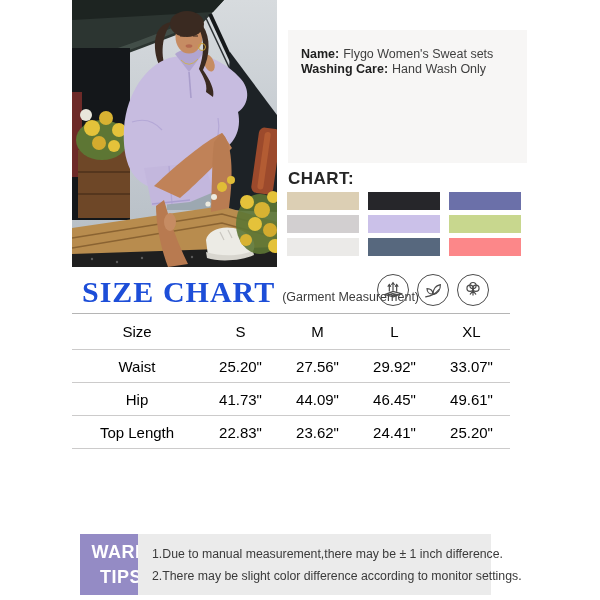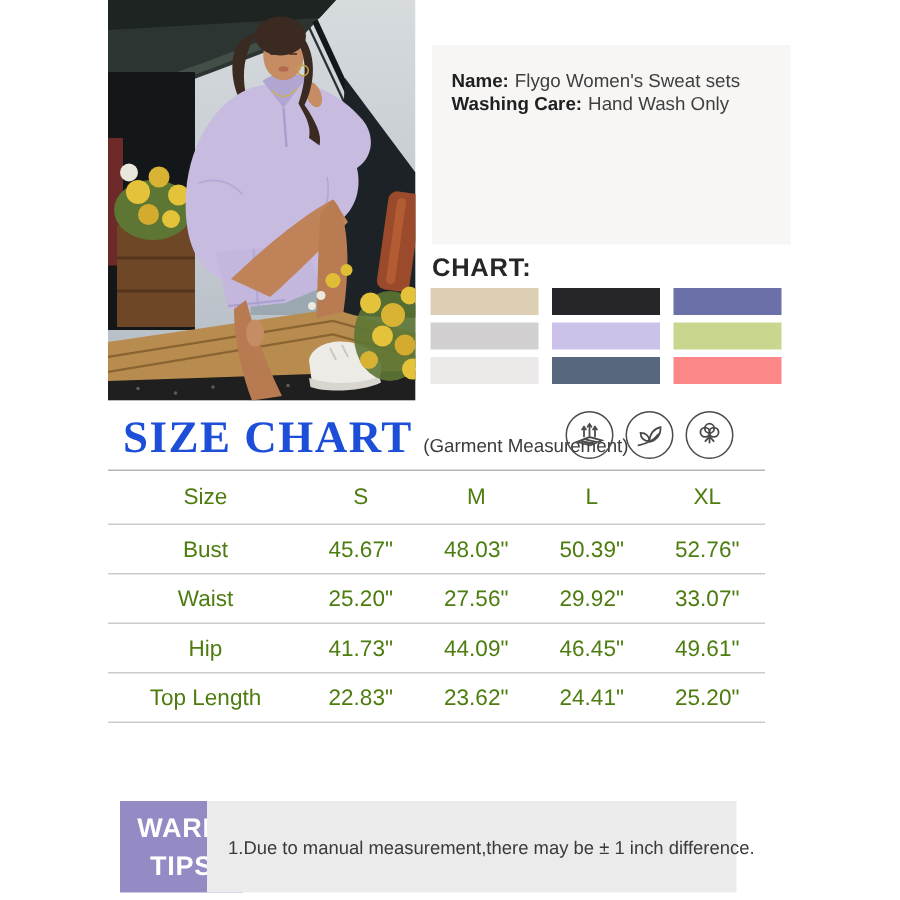--- a/index.html
+++ b/index.html
@@ -31,21 +31,21 @@
             line-height:30px;color:#8a84bc;letter-spacing:1px;}
   .sc-sub{font-size:12.5px;color:#3c3c3c;padding-bottom:3px;}
   .icon-circles{position:absolute;left:377px;top:274px;display:flex;gap:8px;}
   .icon-circle{width:32px;height:32px;box-sizing:border-box;border:1.6px solid #4c4c4c;
                border-radius:50%;display:flex;align-items:center;justify-content:center;}
   .icon-circle svg{width:22px;height:22px;}
 
   
   .size-table{position:absolute;left:72px;top:313px;width:438px;border-top:1px solid #b5b5b5;}
   .srow{display:flex;align-items:center;height:32px;border-bottom:1px solid #cccbcb;
-        font-size:15px;color:#4d7c0f;}
+        font-size:15px;color:#000000;}
   .srow.header{height:35px;}
   .c-label{width:130px;text-align:center;}
   .c-val{flex:1;text-align:center;}
 
   
   .warm-box{position:absolute;left:56px;top:534px;width:82px;height:61px;background:#948bc5;
             color:#ffffff;font-weight:700;font-size:18px;letter-spacing:.5px;
             display:flex;flex-direction:column;align-items:center;justify-content:center;
             line-height:25px;}
   .tips-box{position:absolute;left:138px;top:534px;width:353px;height:61px;background:#ebebeb;
@@ -224,27 +224,20 @@
 
   <div class="size-table">
     <div class="srow header">
       <div class="c-label">Size</div>
       <div class="c-val">S</div>
       <div class="c-val">M</div>
       <div class="c-val">L</div>
       <div class="c-val">XL</div>
     </div>
     <div class="srow">
-      <div class="c-label">Bust</div>
-      <div class="c-val">45.67"</div>
-      <div class="c-val">48.03"</div>
-      <div class="c-val">50.39"</div>
-      <div class="c-val">52.76"</div>
-    </div>
-    <div class="srow">
       <div class="c-label">Waist</div>
       <div class="c-val">25.20"</div>
       <div class="c-val">27.56"</div>
       <div class="c-val">29.92"</div>
       <div class="c-val">33.07"</div>
     </div>
     <div class="srow">
       <div class="c-label">Hip</div>
       <div class="c-val">41.73"</div>
       <div class="c-val">44.09"</div>
@@ -259,15 +252,16 @@
       <div class="c-val">25.20"</div>
     </div>
   </div>
 
   <div class="warm-box" style="background-color: rgb(148, 139, 197); margin-left: 24px;">
     <div>WARM</div>
     <div>TIPS</div>
   </div>
   <div class="tips-box" style="background-color: rgb(235, 235, 235);">
     <div>1.Due to manual measurement,there may be ± 1 inch difference.</div>
+    <div>2.There may be slight color difference according to monitor settings.</div>
   </div>
 
 </div>
 
 </body></html>

